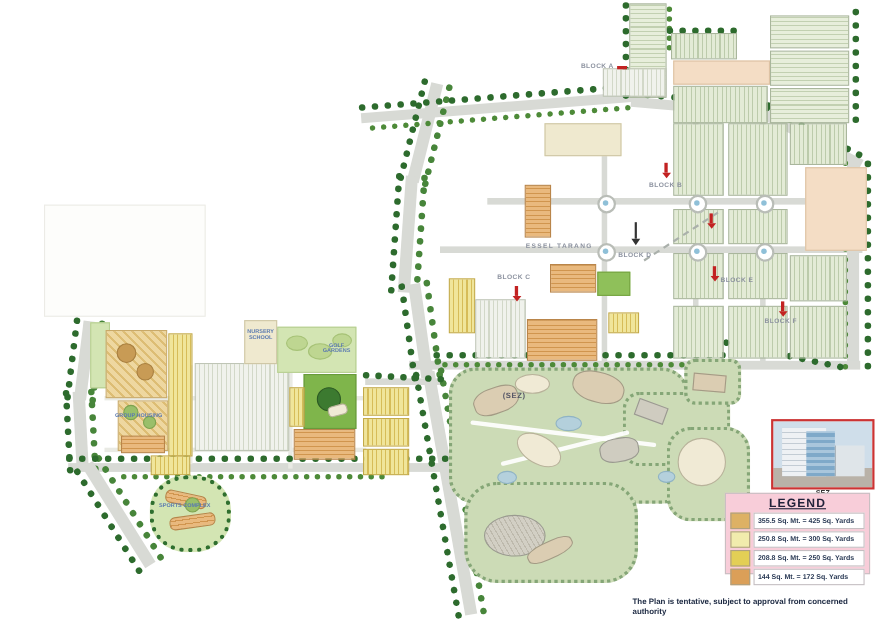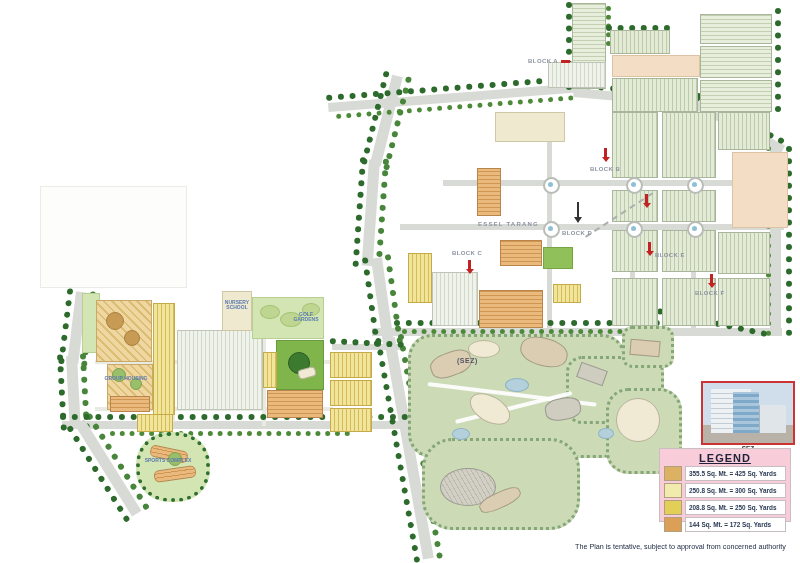--- a/index.html
+++ b/index.html
@@ -55,21 +55,21 @@
   .legend-title{text-align:center;font-size:11px;font-weight:bold;color:#22223a;text-decoration:underline;letter-spacing:1px;margin-bottom:2px;}
   .lrow{display:flex;align-items:stretch;margin-bottom:2px;height:15px;}
   .lsw{width:16px;border:1px solid #b0a080;margin-right:3px;}
   .llab{flex:1;background:#fff;border:1px solid #c5bfc2;font-size:6.4px;font-weight:bold;color:#2a3a55;display:flex;align-items:center;padding-left:3px;white-space:nowrap;}
   
   .photo{position:absolute;left:701px;top:381px;width:90px;height:60px;border:2px solid #cc3333;background:linear-gradient(#cfdeea 0 70%,#b9b2a8 70% 100%);overflow:hidden;}
   .ph-slab{position:absolute;left:8px;top:6px;width:40px;height:44px;background:repeating-linear-gradient(0deg,#eef1f4 0 4px,#c3ccd4 4px 5px);}
   .ph-glass{position:absolute;left:30px;top:9px;width:26px;height:41px;background:repeating-linear-gradient(0deg,#7fa9c9 0 3px,#a9c6dc 3px 6px);}
   .ph-wing{position:absolute;left:56px;top:22px;width:26px;height:28px;background:#dfe5e9;border-left:1px solid #aab4bc;}
   .photo-caption{position:absolute;left:701px;top:445px;width:94px;text-align:center;font-size:6.5px;font-weight:bold;color:#333;}
-  .disclaimer{position:absolute;left:575px;top:542px;width:222px;font-size:7.2px;font-weight:normal;color:#1a2740;}
+  .disclaimer{position:absolute;left:575px;top:542px;width:222px;font-size:7.2px;font-weight:bold;color:#1a2740;}
 </style>
 </head>
 <body>
 
 <div class="stage">
 
   <div class="ghost" style="left:40px;top:186px;width:145px;height:100px;"></div>
 
   <div class="road" style="left:328px;top:103px;width:252px;height:9px;transform:rotate(-4.5deg);transform-origin:left top;"></div>
   <div class="road" style="left:574px;top:88px;width:128px;height:9px;transform:rotate(5deg);transform-origin:left top;"></div>

